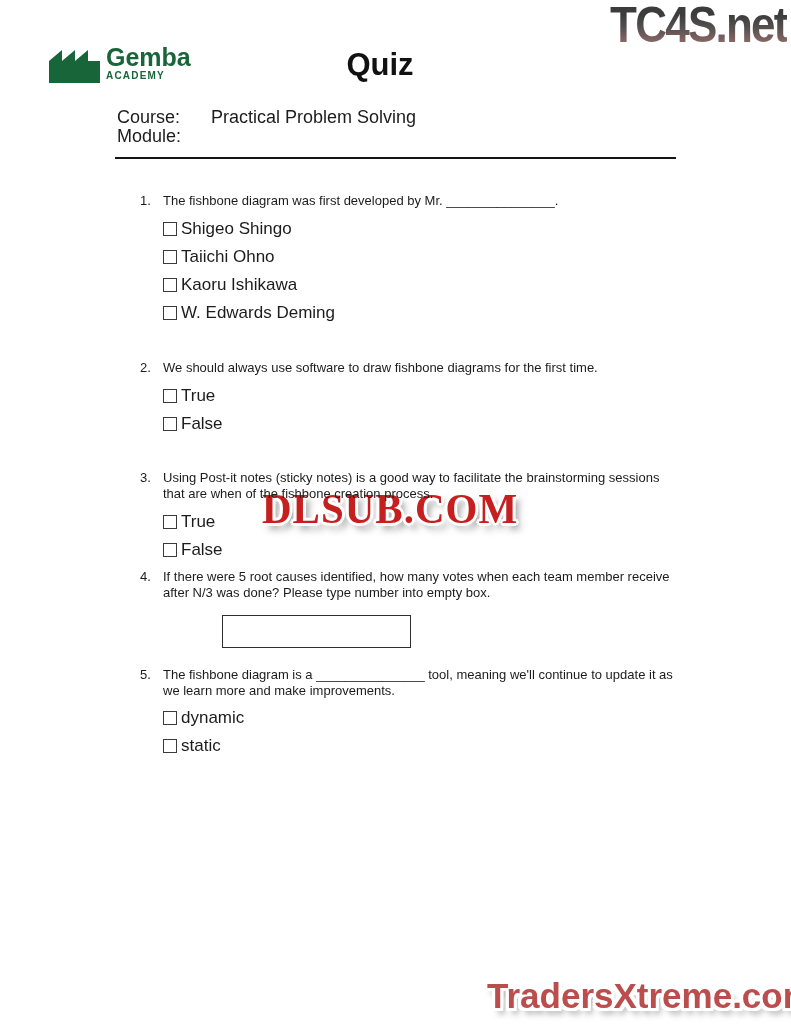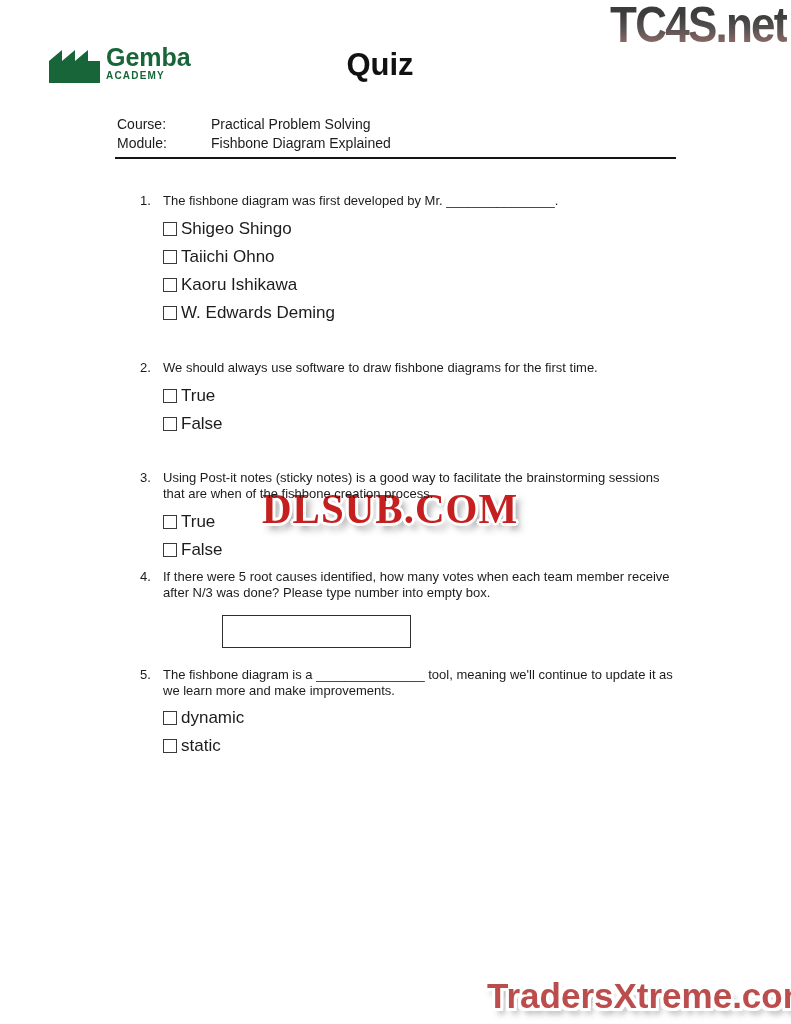--- a/index.html
+++ b/index.html
@@ -37,21 +37,21 @@
   }
 
   
   .logo{position:absolute;left:48px;top:45px;display:flex;gap:5px;}
   .logo svg{display:block;}
   .logo-text{display:flex;flex-direction:column;justify-content:flex-start;}
   .logo-name{font-size:25px;font-weight:bold;color:#176539;line-height:24px;}
   .logo-sub{font-size:10px;font-weight:bold;color:#176539;letter-spacing:1.2px;line-height:14px;}
   .title{position:absolute;left:0;top:47px;width:744px;text-align:center;
     font-size:31px;font-weight:bold;color:#111;margin-left:8px;}
-  .course-block{position:absolute;left:117px;top:115px;font-size:14px;}
+  .course-block{position:absolute;left:117px;top:108px;font-size:18px;}
   .course-row{display:flex;line-height:18.5px;}
   .course-label{width:94px;}
   .header-rule{position:absolute;left:115px;top:157px;width:561px;height:2px;background:#151515;}
 
   
   .q{position:absolute;left:140px;width:536px;font-size:13px;line-height:15.5px;}
   .qhead{display:flex;}
   .qnum{width:23px;flex:none;}
   .qtext{flex:1;}
   .opt{position:absolute;left:23px;display:flex;align-items:center;gap:4px;}
@@ -94,21 +94,20 @@
   </div>
   <div class="title">Quiz</div>
 
   <div class="course-block">
     <div class="course-row">
       <span class="course-label">Course:</span>
       <span>Practical Problem Solving</span>
     </div>
     <div class="course-row">
       <span class="course-label">Module:</span>
-      <span>Fishbone Diagram Explained</span>
     </div>
   </div>
   <div class="header-rule"></div>
 
   <div class="q q1">
     <div class="qhead">
       <span class="qnum">1.</span>
       <span class="qtext">The fishbone diagram was first developed by Mr. _______________.</span>
     </div>
     <div class="opt o0">

